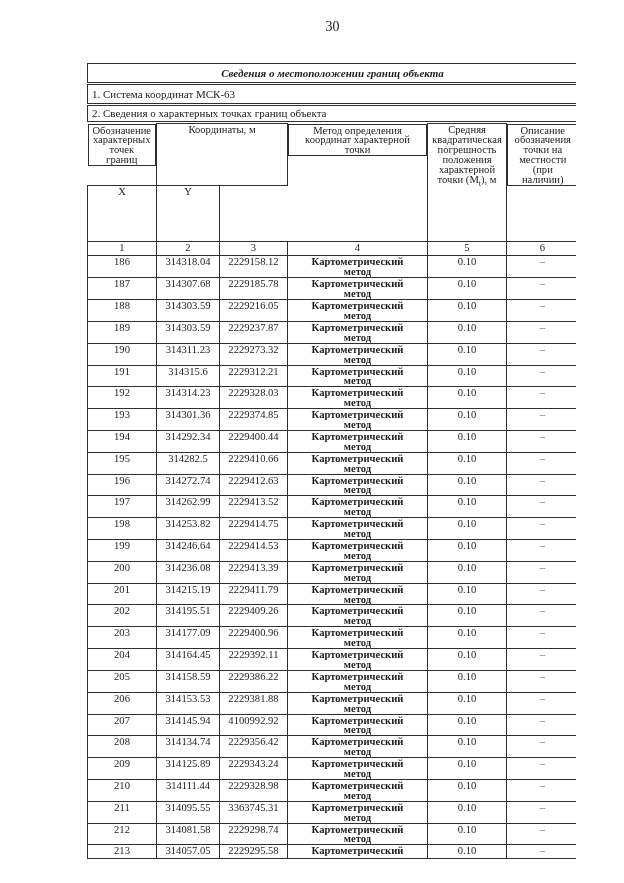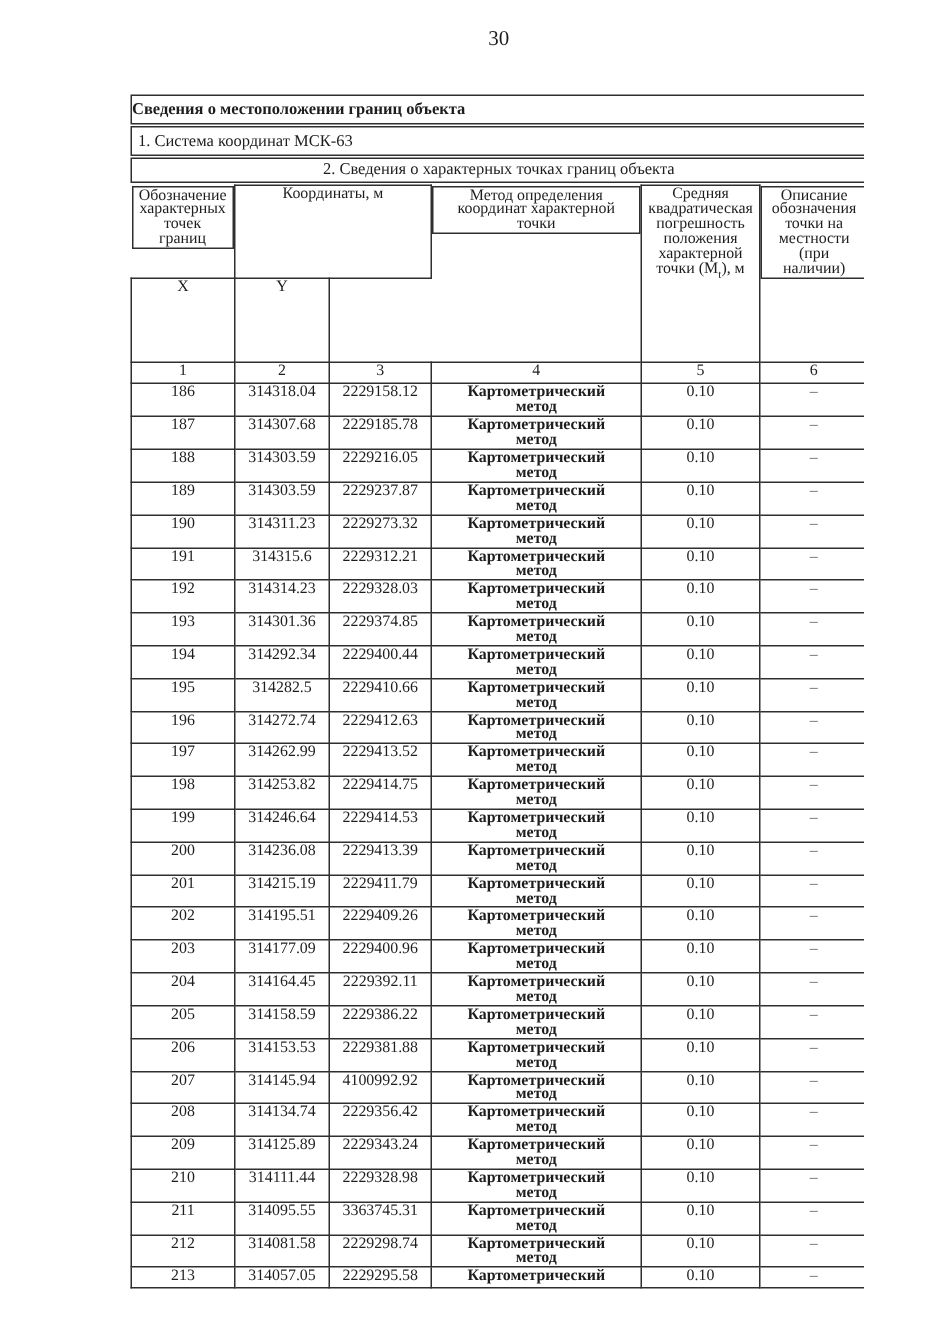--- a/index.html
+++ b/index.html
@@ -17,22 +17,22 @@
   }
   .doc { position:absolute; left:87px; top:63px; width:491px; }
 
   .box {
     border:1px solid #2f2f2f;
     margin-bottom:1px;
     font-size:11px; line-height:13px;
     padding:3px 4px 2px 4px;
     box-sizing:border-box;
   }
-  .box.title-box { font-weight:bold; padding-left:0; padding-right:0; }
-  .box.sub2 { padding-top:1px; padding-bottom:1px;text-align:center; }
+  .box.title-box { text-align:center; font-weight:bold; padding-left:0; padding-right:0;font-style:italic; }
+  .box.sub2 { padding-top:1px; padding-bottom:1px; }
 
   table.grid {
     border-collapse:collapse;
     width:491px;
     table-layout:fixed;
   }
   table.grid td {
     border:1px solid #2f2f2f;
     text-align:center;
     vertical-align:top;

